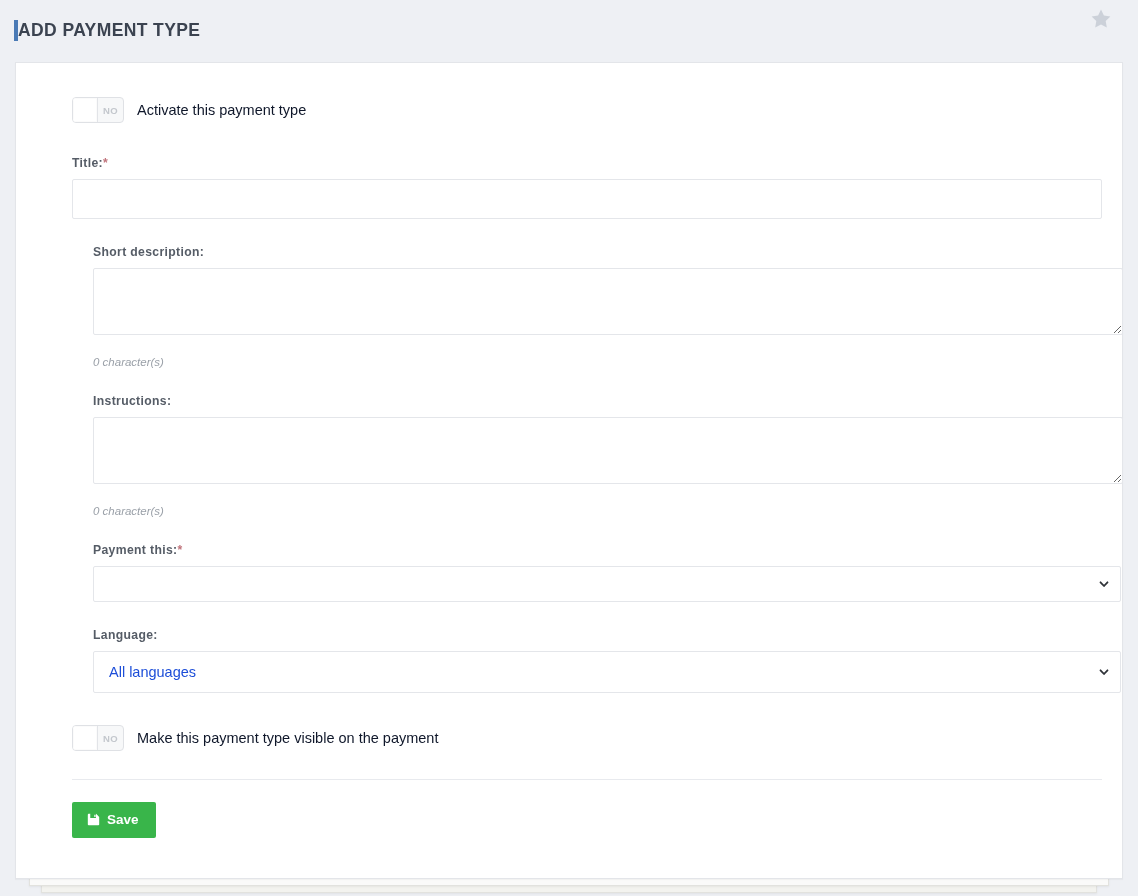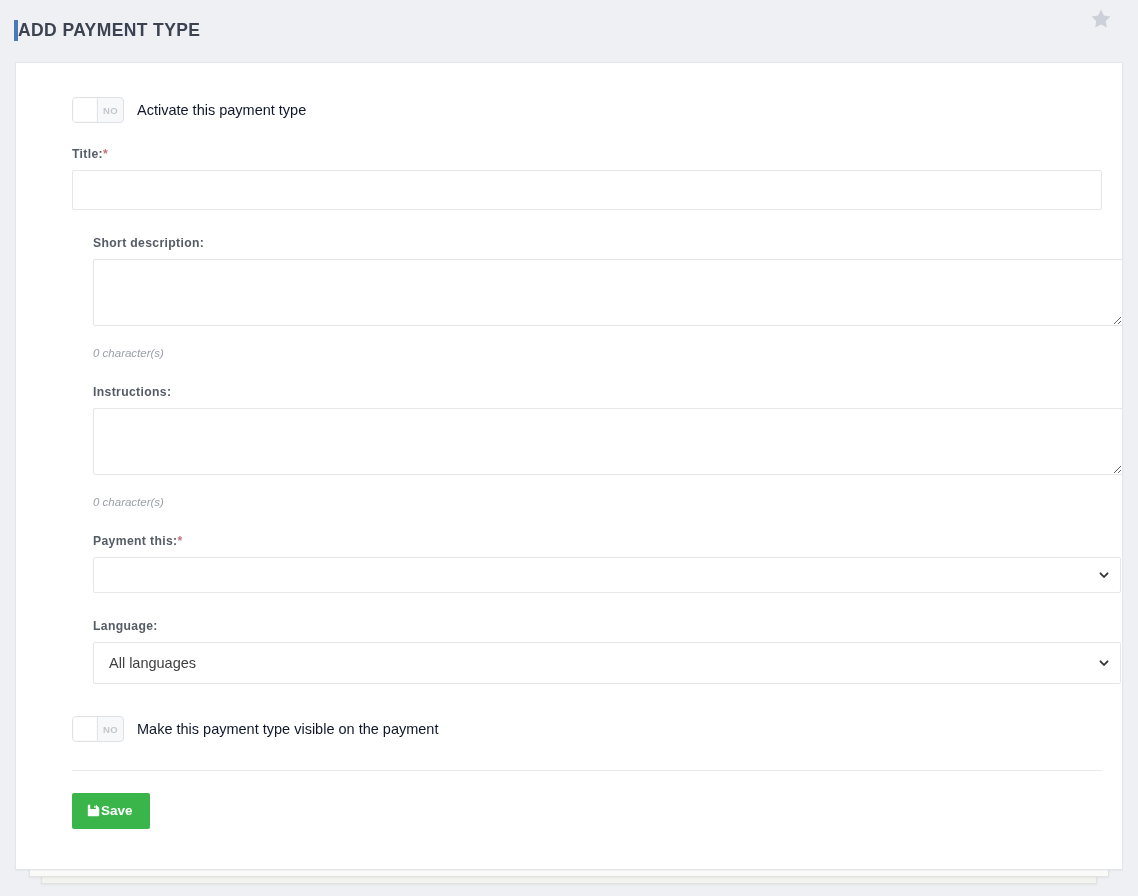--- a/index.html
+++ b/index.html
@@ -178,21 +178,21 @@
   }
   .sel {
     display: block;
     width: 100%;
     height: 36px;
     border: 1px solid #e4e6ea;
     border-radius: 2px;
     background: #fff;
     font-size: 14.5px;
     font-family: "Liberation Sans", sans-serif;
-    color: #404040;
+    color: #1d4ed8;
     padding: 0 30px 0 15px;
     outline: none;
     -webkit-appearance: none;
     -moz-appearance: none;
     appearance: none;
     cursor: pointer;
   }
   .sel.tall { height: 42px; }
   .chev {
     position: absolute;
@@ -210,35 +210,35 @@
     height: 1px;
     background: #e8eaee;
     margin: 28px 0 0 0;
     width: 1030px;
   }
 
   .save-btn {
     margin-top: 22px;
     display: inline-flex;
     align-items: center;
-    gap: 1px;
+    gap: 7px;
     background: #39b54a;
     border: none;
     border-radius: 2px;
     color: #ffffff;
     font-size: 13.5px;
     font-weight: bold;
     font-family: "Liberation Sans", sans-serif;
     padding: 11px 17px 11px 15px;
     cursor: pointer;
     line-height: 1;
   }
   .save-btn .save-ico { width: 13px; height: 13px; display: block; }
 
-  .gap-1 { margin-top: 24px; }
+  .gap-1 { margin-top: 33px; }
   .gap-2 { margin-top: 26px; padding-left: 21px; }
   .gap-toggle { margin-top: 32px; }
 </style>
 </head>
 <body>
 
 <div class="page-header">
   <div class="page-title-wrap">
     <span class="title-accent"></span>
     <span class="page-title">ADD PAYMENT TYPE</span>

